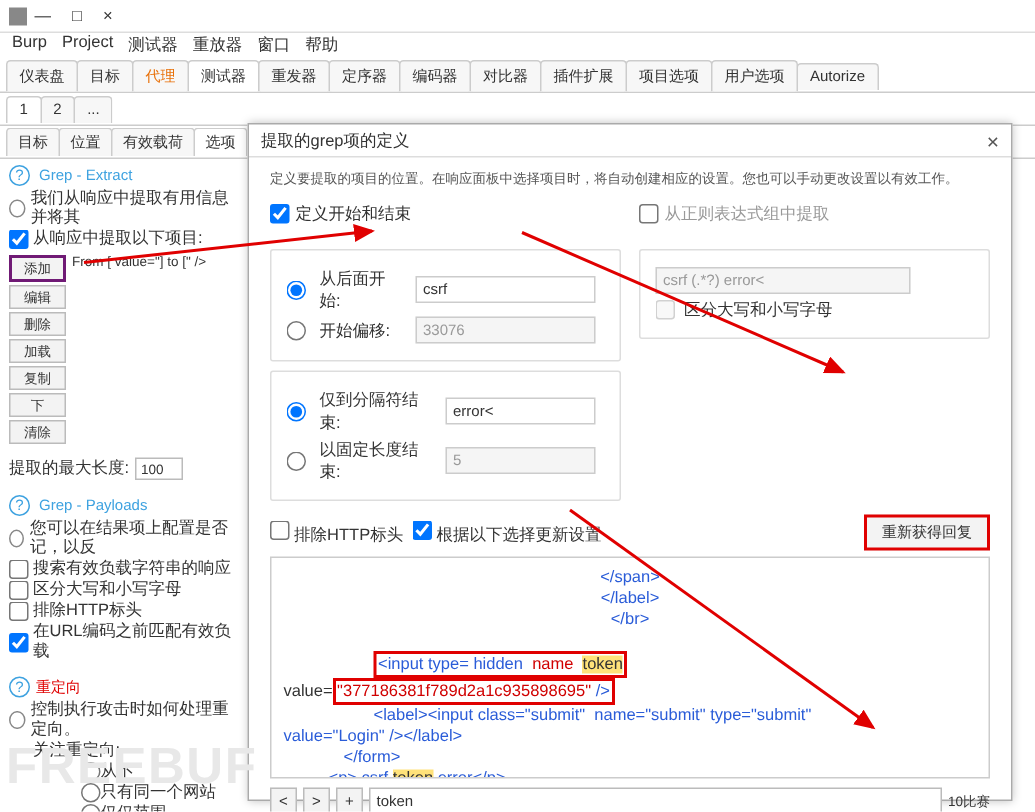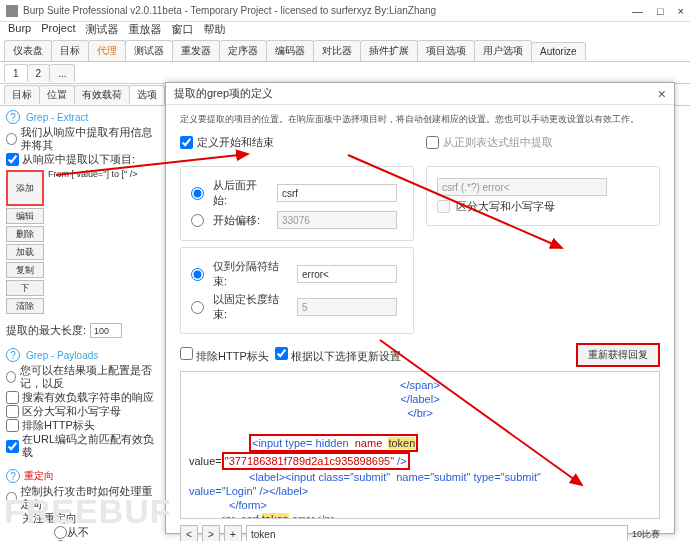--- a/index.html
+++ b/index.html
@@ -18,21 +18,21 @@
 .subtab.active{background:#fff}
 .qmark{width:14px;height:14px;border:1px solid #3ea2e0;border-radius:50%;color:#3ea2e0;display:inline-flex;align-items:center;justify-content:center;font-size:10px;margin-right:4px}
 .left-pane{position:absolute;left:6px;top:106px;width:155px}
 .section-head{display:flex;align-items:center;margin:4px 0 2px}
 .section-head .label{color:#3ea2e0;font-size:10px;margin-left:2px}
 .left-pane .row{display:flex;align-items:center;margin:1px 0;font-size:9px;line-height:13px}
 .left-pane input[type=checkbox]{margin-right:3px}
 .gear{display:inline-block;width:12px;height:12px;border:1px solid #888;border-radius:50%;margin-right:4px}
 .btncol{display:flex;flex-direction:column;gap:2px;margin:3px 0;width:38px}
 .sbtn{height:16px;border:1px solid #bbb;background:#f3f3f3;font-size:9px;display:flex;align-items:center;justify-content:center;cursor:pointer}
-.addbtn{border:2px solid #ef4444;height:36px}
+.addbtn{border:2px solid #701a75;height:18px}
 .mini-input{height:15px;border:1px solid #bbb;padding:0 3px;font-size:9px}
 .redtext{color:#e00000;font-size:10px}
 .dialog{position:absolute;left:165px;top:82px;width:510px;height:452px;background:#fff;border:1px solid #aaa;box-shadow:0 0 6px rgba(0,0,0,0.25)}
 .dialog-title{height:22px;border-bottom:1px solid #ddd;display:flex;align-items:center;padding:0 8px}
 .dialog-title .xbtn{margin-left:auto;font-size:14px;color:#555;cursor:pointer}
 .dialog-body{padding:8px 14px 6px;position:relative}
 .desc{font-size:9px;color:#555;margin-bottom:6px}
 .groupbox{margin:3px 0 6px}
 .groupbox .ghead{display:flex;align-items:center;font-size:10px;margin-bottom:16px}
 .groupbox .ghead input{margin-right:4px}
@@ -56,21 +56,20 @@
 .okbtn{padding:3px 14px;border:1px solid #aaa;background:#f3f3f3;font-size:10px;cursor:pointer}
 .okbtn.ok{border:2px solid #e00000}
 svg.redarrows{position:absolute;left:0;top:0;pointer-events:none;z-index:50}
 .watermark{position:absolute;left:4px;bottom:10px;font-size:34px;color:#e8e8e8;font-weight:bold;letter-spacing:1px;z-index:0}
 </style>
 </head>
 <body>
 
 <div class="titlebar">
   <span class="icon"></span>
-  <span class="title">Burp Suite Professional v2.0.11beta - Temporary Project - licensed to surferxyz By:LianZhang</span>
   <div class="winbtns">
     <span>—</span>
     <span>□</span>
     <span>×</span>
   </div>
 </div>
 
 <div class="menubar">
   <span>Burp</span>
   <span>Project</span>

